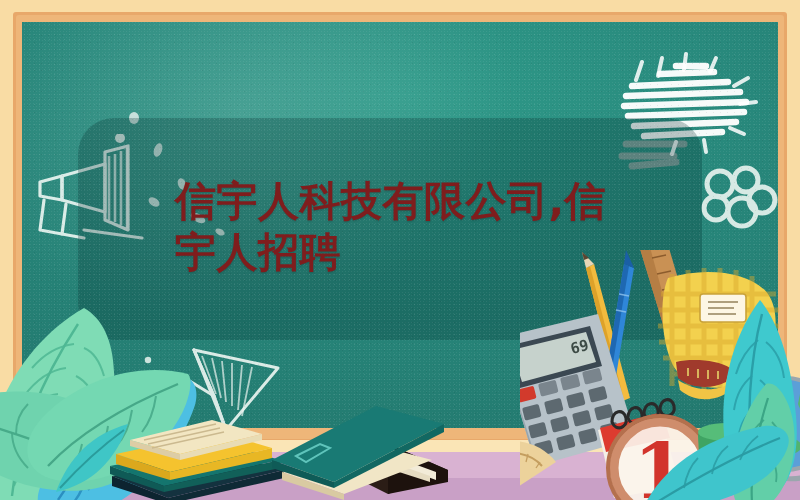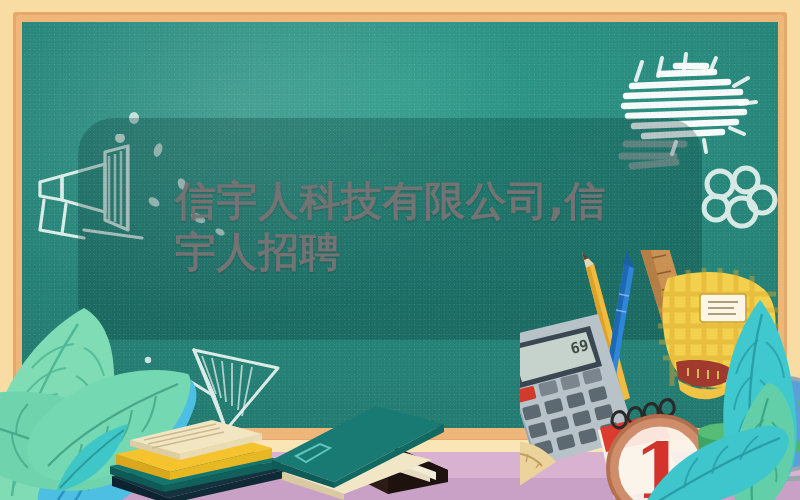--- a/index.html
+++ b/index.html
@@ -96,21 +96,21 @@
   
   .chalk { position: absolute; }
   .chalk svg { display: block; }
 
   
   .headline {
     position: absolute;
     left: 175px;
     top: 176px;
     width: 470px;
-    color: #737373;
+    color: #7f1d1d;
     font-family: "DejaVu Sans", "Liberation Sans", sans-serif;
     font-weight: 700;
     font-size: 41px;
     line-height: 51px;
     letter-spacing: .5px;
     text-shadow: 0 1px 2px rgba(0,0,0,.18);
     white-space: normal;
     word-break: break-all;
   }
 

